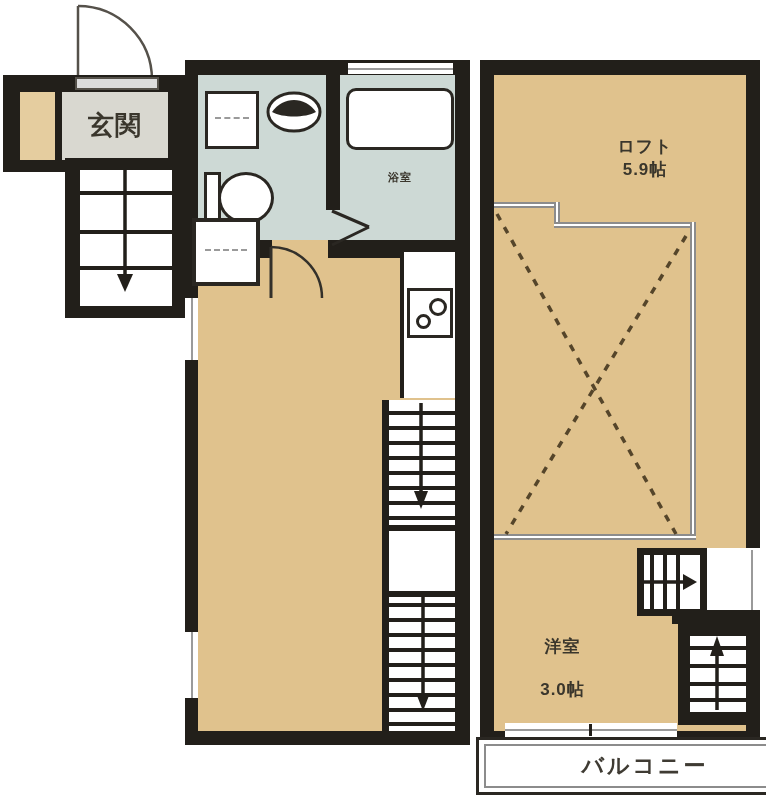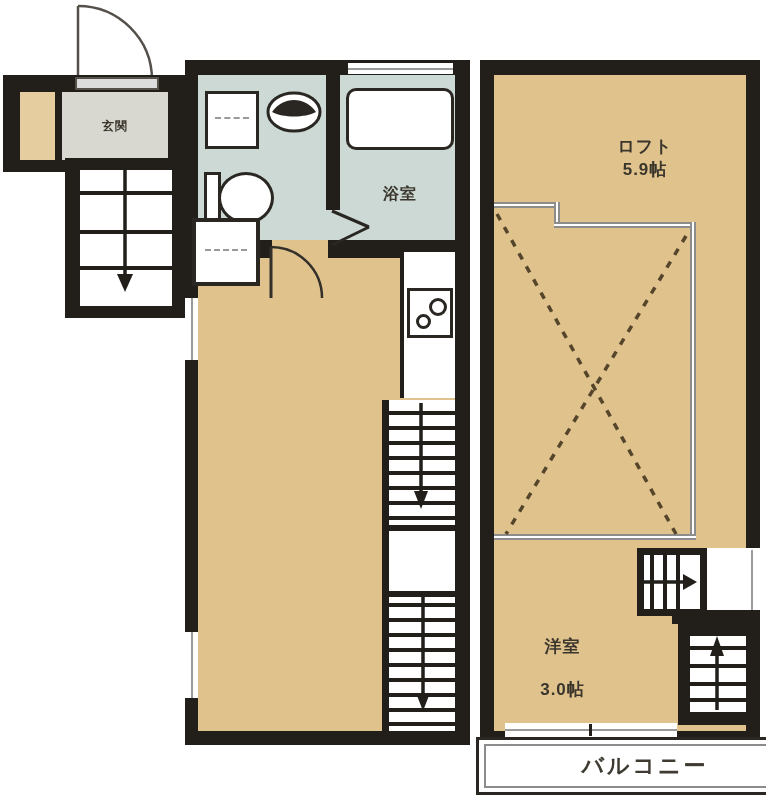--- a/index.html
+++ b/index.html
@@ -31,21 +31,21 @@
 
 <div id="stage">
 
   <svg class="abs" style="left:60px;top:0px;" width="112" height="96">
     <path d="M 18 6 A 74 74 0 0 1 92 80" fill="none" stroke="#55514a" stroke-width="2.5"></path>
     <line x1="18" y1="6" x2="18" y2="80" stroke="#55514a" stroke-width="2.5"></line>
   </svg>
 
   <div class="abs wall" style="left:3px;top:75px;width:183px;height:97px;"></div>
   <div class="abs" style="left:20px;top:92px;width:35px;height:68px;background:#e5cd9f;"></div>
-  <div class="abs label" style="left:62px;top:92px;width:106px;height:68px;background:#d9d8d0;font-size:12px;">
+  <div class="abs label" style="left:62px;top:92px;width:106px;height:68px;background:#d9d8d0;font-size:26px;">
     <span>玄関</span>
   </div>
   <div class="abs" style="left:75px;top:77px;width:84px;height:13px;background:#dcdcdc;border:2px solid #55514a;box-sizing:border-box;"></div>
 
   <div class="abs wall" style="left:65px;top:158px;width:121px;height:160px;"></div>
   <svg class="abs" style="left:80px;top:170px;" width="92" height="136">
     <rect x="0" y="0" width="92" height="136" fill="#ffffff"></rect>
     <rect x="0" y="21" width="92" height="4" fill="#221f1a"></rect>
     <rect x="0" y="60" width="92" height="4" fill="#221f1a"></rect>
     <rect x="0" y="96" width="92" height="4" fill="#221f1a"></rect>
@@ -107,21 +107,21 @@
       <div class="mid"></div>
     </div>
   <div class="abs window-v" style="left:185px;top:298px;width:13px;height:62px;">
       <div class="mid"></div>
     </div>
   <div class="abs window-v" style="left:185px;top:632px;width:13px;height:66px;">
       <div class="mid"></div>
     </div>
 
   <div class="abs fixture" style="left:346px;top:88px;width:108px;height:62px;border-radius:10px;"></div>
-  <div class="abs label" style="left:352px;top:180px;width:96px;height:28px;font-size:16px;">
+  <div class="abs label" style="left:352px;top:163px;width:96px;height:28px;font-size:11px;">
     <span>浴室</span>
   </div>
   <svg class="abs" style="left:328px;top:205px;" width="46" height="45">
     <line x1="4" y1="6" x2="41" y2="22" stroke="#2a2722" stroke-width="3"></line>
     <line x1="4" y1="40" x2="41" y2="22" stroke="#2a2722" stroke-width="3"></line>
   </svg>
 
   <svg class="abs" style="left:265px;top:90px;" width="58" height="45">
     <ellipse cx="29" cy="22" rx="26" ry="19" fill="#ffffff" stroke="#2a2722" stroke-width="3"></ellipse>
     <path d="M 7 22 C 18 6 40 6 51 22 C 40 28 18 28 7 22 Z" fill="#2a2722"></path>

